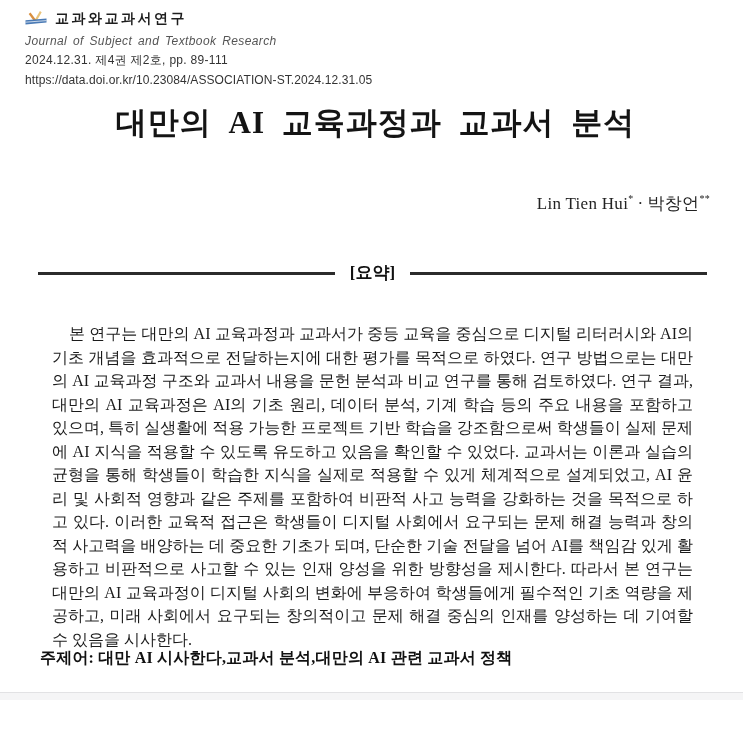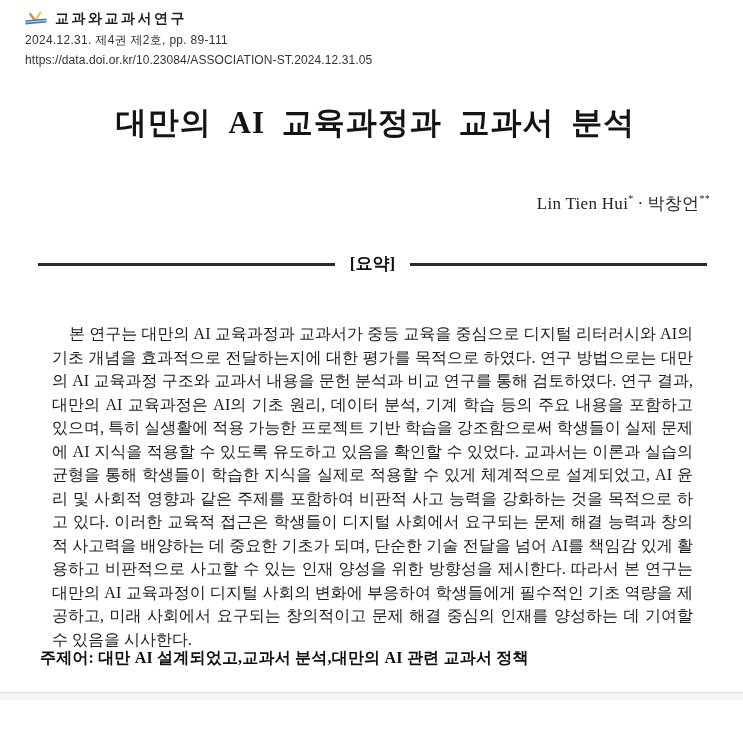--- a/index.html
+++ b/index.html
@@ -47,21 +47,21 @@
   .authors {
     position: absolute; right: 33px; top: 192px;
     font-family: "Liberation Serif", "DejaVu Serif", serif;
     font-size: 17px; color: #222222; letter-spacing: 0.3px;
   }
   .authors sup { font-size: 10px; }
   .authors .sep { padding: 0 4px; }
 
   
   .abstract-divider {
-    position: absolute; left: 38px; right: 36px; top: 253px;
+    position: absolute; left: 38px; right: 36px; top: 262px;
     display: flex; align-items: center; gap: 15px;
   }
   .rule { flex: 1; height: 3px; background: #2b2b2b; }
   .abstract-heading {
     font-family: "Liberation Serif", "DejaVu Serif", serif;
     font-weight: 700; font-size: 17px; color: #111111;
     transform: translateY(-1px);
   }
   .abstract-body {
     position: absolute; left: 40px; right: 38px; top: 310px; margin: 12px;
@@ -97,34 +97,35 @@
       <span class="logo">
         <svg viewBox="0 0 22 16" xmlns="http://www.w3.org/2000/svg">
           <path d="M15.8 0.6 L10.6 9.6" stroke="#e9c37a" stroke-width="2.1" fill="none"></path>
           <path d="M4.6 2.2 L10.2 9.8" stroke="#d98f3f" stroke-width="2.3" fill="none"></path>
           <path d="M0.5 9.2 L21.5 7.6 L21.5 11.6 L0.5 13.4 Z" fill="#4a7ab5"></path>
           <path d="M0.5 11.2 L21.5 9.6" stroke="#ffffff" stroke-width="0.7" fill="none"></path>
         </svg>
       </span>
       <span class="journal-name">교과와교과서연구</span>
     </div>
+    <div class="journal-name-en">Journal of Subject and Textbook Research</div>
     <div class="journal-issue">2024.12.31. 제4권 제2호, pp. 89-111</div>
     <div class="journal-doi">https://data.doi.or.kr/10.23084/ASSOCIATION-ST.2024.12.31.05</div>
   </header>
 
   <h1 class="title">대만의 AI 교육과정과 교과서 분석</h1>
 
   <div class="authors"><span>Lin Tien Hui</span><sup>*</sup><span class="sep">·</span><span>박창언</span><sup>**</sup></div>
 
   <div class="abstract-divider">
     <span class="rule"></span>
     <span class="abstract-heading">[요약]</span>
     <span class="rule"></span>
   </div>
 
   <p class="abstract-body">본 연구는 대만의 AI 교육과정과 교과서가 중등 교육을 중심으로 디지털 리터러시와 AI의 기초 개념을 효과적으로 전달하는지에 대한 평가를 목적으로 하였다. 연구 방법으로는 대만의 AI 교육과정 구조와 교과서 내용을 문헌 분석과 비교 연구를 통해 검토하였다. 연구 결과, 대만의 AI 교육과정은 AI의 기초 원리, 데이터 분석, 기계 학습 등의 주요 내용을 포함하고 있으며, 특히 실생활에 적용 가능한 프로젝트 기반 학습을 강조함으로써 학생들이 실제 문제에 AI 지식을 적용할 수 있도록 유도하고 있음을 확인할 수 있었다. 교과서는 이론과 실습의 균형을 통해 학생들이 학습한 지식을 실제로 적용할 수 있게 체계적으로 설계되었고, AI 윤리 및 사회적 영향과 같은 주제를 포함하여 비판적 사고 능력을 강화하는 것을 목적으로 하고 있다. 이러한 교육적 접근은 학생들이 디지털 사회에서 요구되는 문제 해결 능력과 창의적 사고력을 배양하는 데 중요한 기초가 되며, 단순한 기술 전달을 넘어 AI를 책임감 있게 활용하고 비판적으로 사고할 수 있는 인재 양성을 위한 방향성을 제시한다. 따라서 본 연구는 대만의 AI 교육과정이 디지털 사회의 변화에 부응하여 학생들에게 필수적인 기초 역량을 제공하고, 미래 사회에서 요구되는 창의적이고 문제 해결 중심의 인재를 양성하는 데 기여할 수 있음을 시사한다.</p>
 
-  <p class="keywords"><span>주제어:</span><span>대만 AI 설계되었고,교과서 분석,대만의 AI 관련 교과서 정책</span></p>
+  <p class="keywords"><span>주제어:</span><span>대만 AI 시사한다,교과서 분석,대만의 AI 관련 교과서 정책</span></p>
 
   <div class="bottom-rule"></div>
   <div class="footer-strip"></div>
 
 </div>
 
 </body></html>

